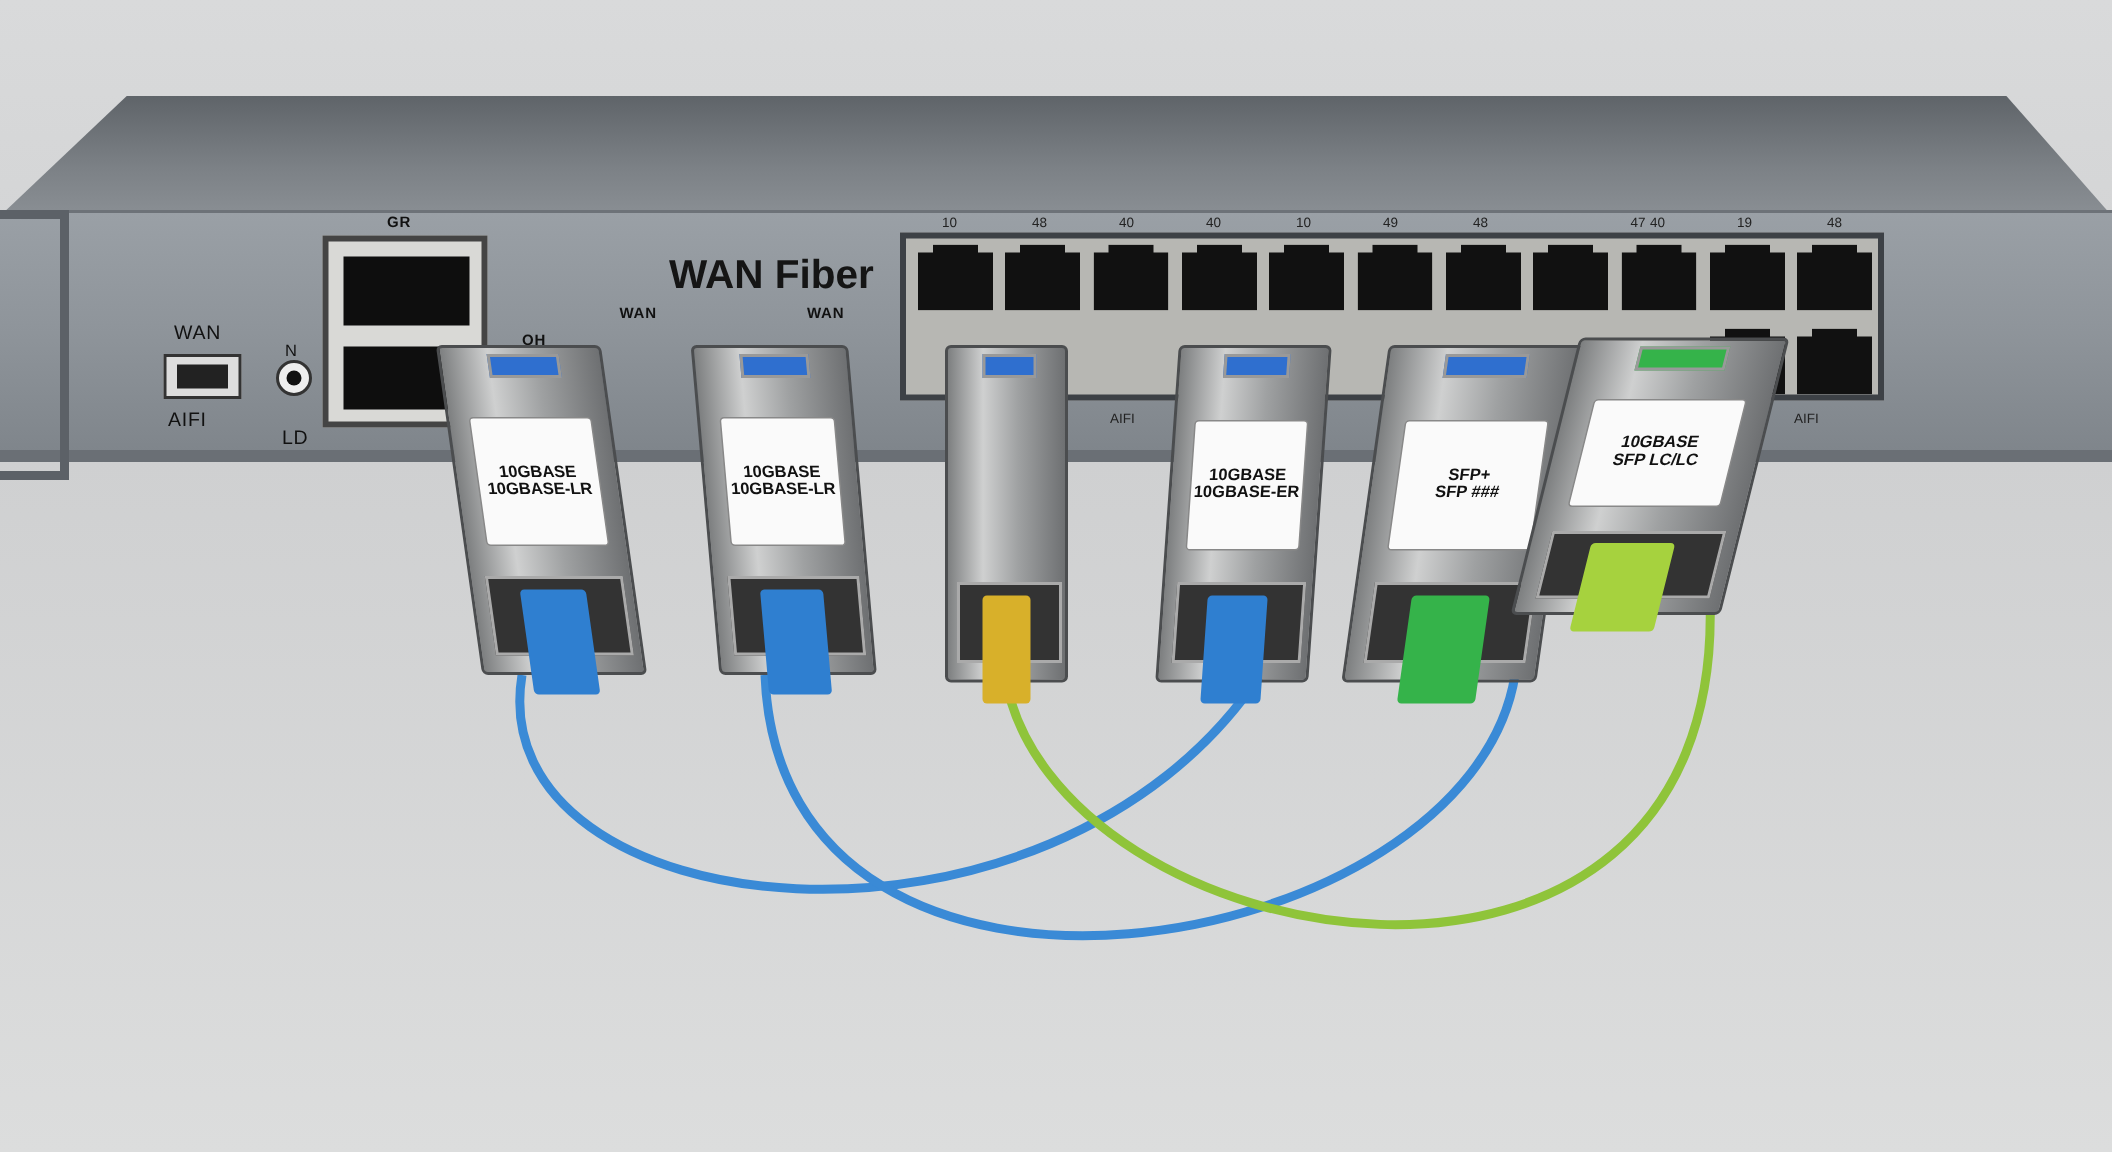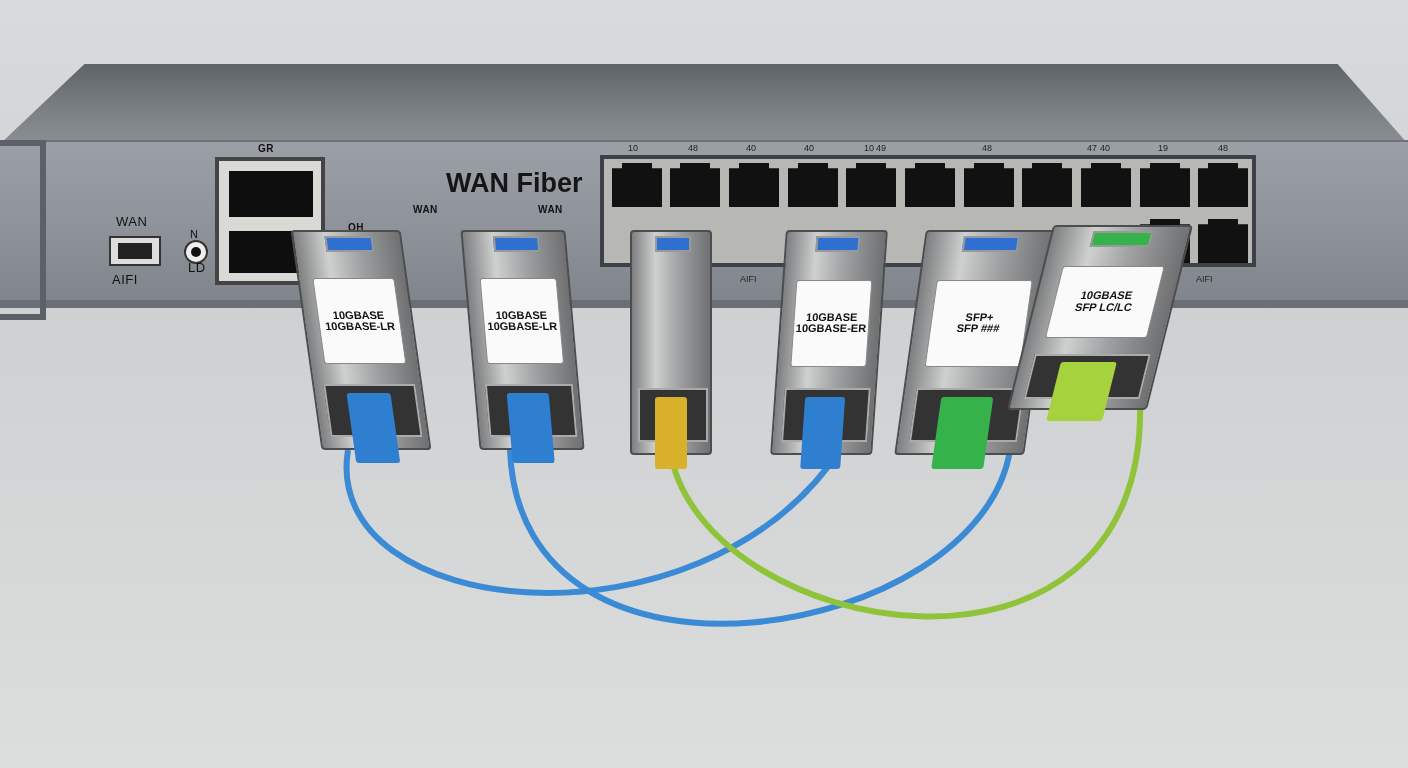--- a/index.html
+++ b/index.html
@@ -50,21 +50,21 @@
   <div class="bracket"></div>
 
   <div class="title">WAN Fiber</div>
 
   <span class="lbl" style="left:116px;top:214px;">WAN</span>
   <div class="switch-btn"></div>
   <span class="lbl" style="left:112px;top:272px;">AIFI</span>
 
   <span class="lbl" style="left:190px;top:228px;font-size:11px;">N</span>
   <div class="audio"></div>
-  <span class="lbl" style="left:188px;top:260px;">LD</span>
+  <span class="lbl" style="left:188px;top:284px;">LD</span>
 
   <span class="lbl small" style="left:258px;top:143px;">GR</span>
   <div class="dual-port">
     <div class="rj" style="left:10px;top:10px;width:84px;height:46px;"></div>
     <div class="rj" style="left:10px;top:70px;width:84px;height:42px;"></div>
   </div>
 
   <span class="lbl small" style="left:348px;top:222px;">OH</span>
   <span class="lbl small" style="left:413px;top:204px;">WAN</span>
   <span class="lbl small" style="left:538px;top:204px;">WAN</span>
@@ -82,21 +82,21 @@
     <div class="gport" style="left:536px;top:4px;"></div>
     <div class="gport" style="left:594px;top:4px;"></div>
     <div class="gport" style="left:536px;top:60px;"></div>
     <div class="gport" style="left:594px;top:60px;"></div>
   </div>
   <span class="plabel" style="left:628px;top:143px;">10</span>
   <span class="plabel" style="left:688px;top:143px;">48</span>
   <span class="plabel" style="left:746px;top:143px;">40</span>
   <span class="plabel" style="left:804px;top:143px;">40</span>
   <span class="plabel" style="left:864px;top:143px;">10</span>
-  <span class="plabel" style="left:876px;top:143px;">49</span>
+  <span class="plabel" style="left:922px;top:143px;">49</span>
   <span class="plabel" style="left:982px;top:143px;">48</span>
   <span class="plabel" style="left:1087px;top:143px;">47</span>
   <span class="plabel" style="left:1100px;top:143px;">40</span>
   <span class="plabel" style="left:1158px;top:143px;">19</span>
   <span class="plabel" style="left:1218px;top:143px;">48</span>
   <span class="plabel" style="left:740px;top:274px;">AIFI</span>
   <span class="plabel" style="left:858px;top:274px;">AIFI</span>
   <span class="plabel" style="left:1138px;top:274px;">AIF7</span>
   <span class="plabel" style="left:1196px;top:274px;">AIFI</span>
 

